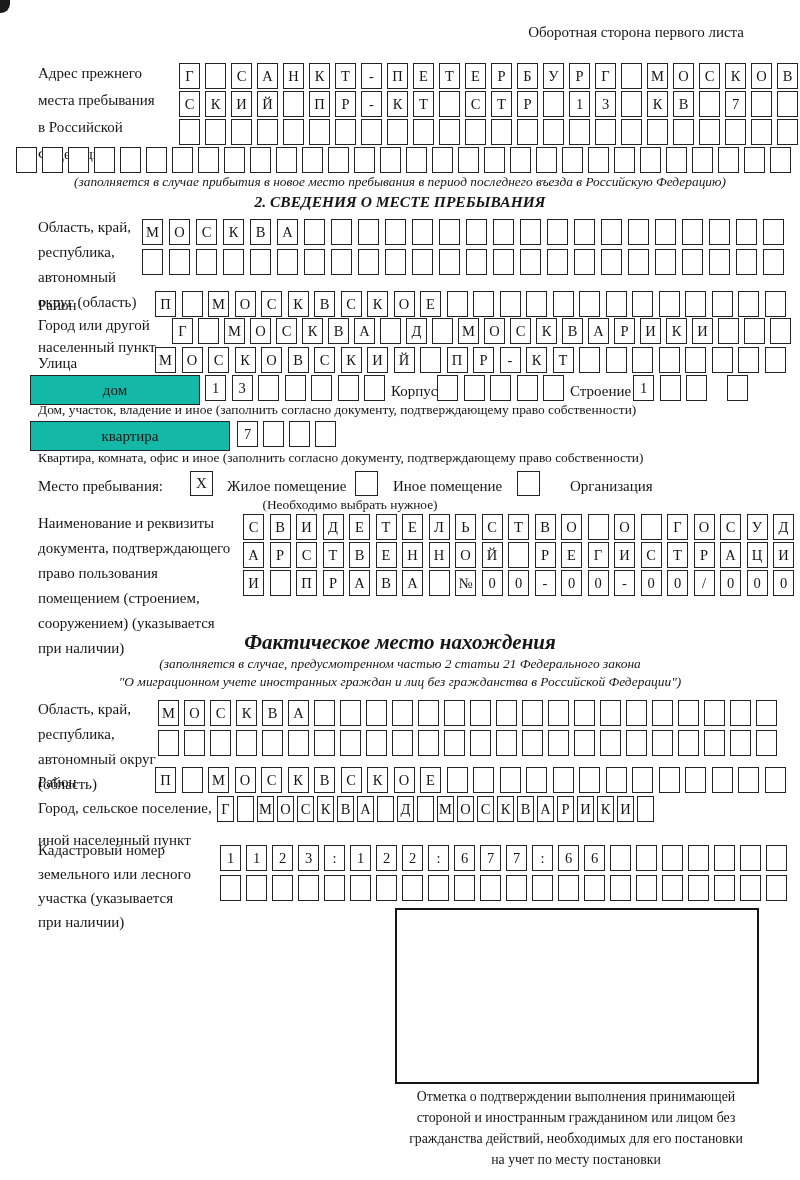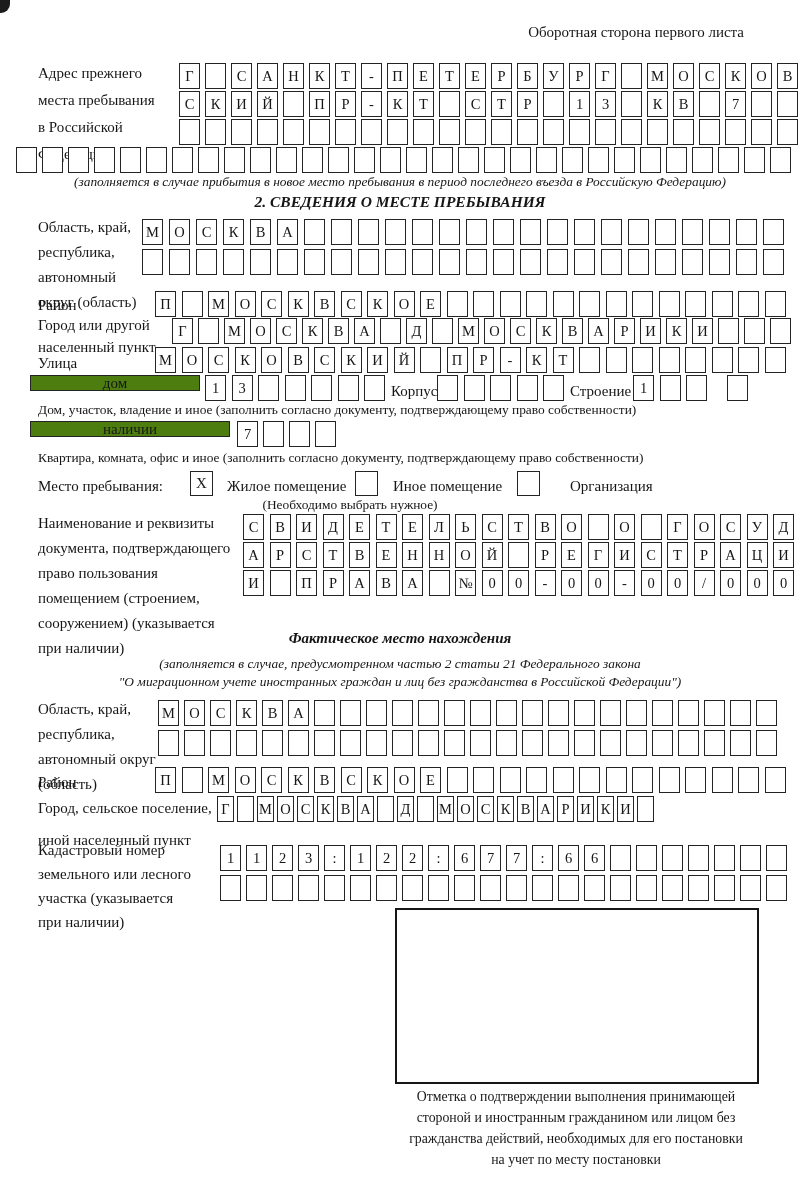--- a/index.html
+++ b/index.html
@@ -5,22 +5,22 @@
   html,body{margin:0;padding:0;background:#fff;}
   .page{position:relative;width:800px;height:1180px;background:#fff;overflow:hidden;
         font-family:"Liberation Serif","DejaVu Serif",serif;color:#161616;}
   .lbl{position:absolute;white-space:pre-line;font-size:15px;line-height:25px;}
   .cap{position:absolute;font-size:13.4px;white-space:pre-line;}
   .center{position:absolute;left:0;right:0;text-align:center;font-style:italic;}
   .bold{font-weight:bold;}
   .boxrow{position:absolute;display:flex;gap:var(--g,5px);}
   .box{flex:none;width:var(--bw,21px);height:26px;border:1.6px solid #242424;box-sizing:border-box;
        display:flex;align-items:center;justify-content:center;font-size:14.5px;background:#fff;}
-  .widebox{position:absolute;height:16px;border:1.7px solid #242424;box-sizing:border-box;
-       display:flex;align-items:center;justify-content:center;font-size:15px;background:#4d7c0f;}
+  .widebox{position:absolute;height:30px;border:1.7px solid #242424;box-sizing:border-box;
+       display:flex;align-items:center;justify-content:center;font-size:15px;background:#14b8a6;}
   .cbox{position:absolute;width:23px;height:25px;border:1.7px solid #242424;box-sizing:border-box;
        display:flex;align-items:center;justify-content:center;font-size:15px;background:#fff;}
   .stamp{position:absolute;border:2px solid #161616;background:#fff;}
   .stampnote{position:absolute;text-align:center;font-size:13.8px;line-height:21px;white-space:pre-line;}
   .corner{position:absolute;left:0;top:0;width:10px;height:13px;background:#1c1c1c;border-radius:0 0 9px 0;}
 </style>
 </head>
 <body>
 
 <div class="page">
@@ -311,21 +311,21 @@
   <div class="boxrow" style="left:633px;top:375px;--g:5.5px;">
       <span class="box">1</span>
       <span class="box"></span>
       <span class="box"></span>
     </div>
   <div class="boxrow" style="left:727px;top:375px;">
       <span class="box"></span>
     </div>
   <div class="cap" style="left:38px;top:402px;">Дом, участок, владение и иное (заполнить согласно документу, подтверждающему право собственности)</div>
 
-  <div class="widebox" style="left:30px;top:421px;width:200px;">наличии</div>
+  <div class="widebox" style="left:30px;top:421px;width:200px;">квартира</div>
   <div class="boxrow" style="left:237px;top:421px;">
       <span class="box">7</span>
       <span class="box"></span>
       <span class="box"></span>
       <span class="box"></span>
     </div>
   <div class="cap" style="left:38px;top:450px;">Квартира, комната, офис и иное (заполнить согласно документу, подтверждающему право собственности)</div>
 
   <div class="lbl" style="left:38px;top:474px;">Место пребывания:</div>
   <div class="cbox" style="left:190px;top:471px;">X</div>
@@ -405,21 +405,21 @@
       <span class="box">0</span>
       <span class="box">-</span>
       <span class="box">0</span>
       <span class="box">0</span>
       <span class="box">/</span>
       <span class="box">0</span>
       <span class="box">0</span>
       <span class="box">0</span>
     </div>
 
-  <div class="center bold" style="top:630px;font-size:15px;">Фактическое место нахождения</div>
+  <div class="center bold" style="top:630px;font-size:21px;">Фактическое место нахождения</div>
   <div class="center cap" style="top:656px;">(заполняется в случае, предусмотренном частью 2 статьи 21 Федерального закона</div>
   <div class="center cap" style="top:674px;">"О миграционном учете иностранных граждан и лиц без гражданства в Российской Федерации")</div>
 
   <div class="lbl" style="left:38px;top:697px;">Область, край,
 республика,
 автономный округ
 (область)</div>
   <div class="boxrow" style="left:158px;top:700px;--g:5px;">
       <span class="box">М</span>
       <span class="box">О</span>

